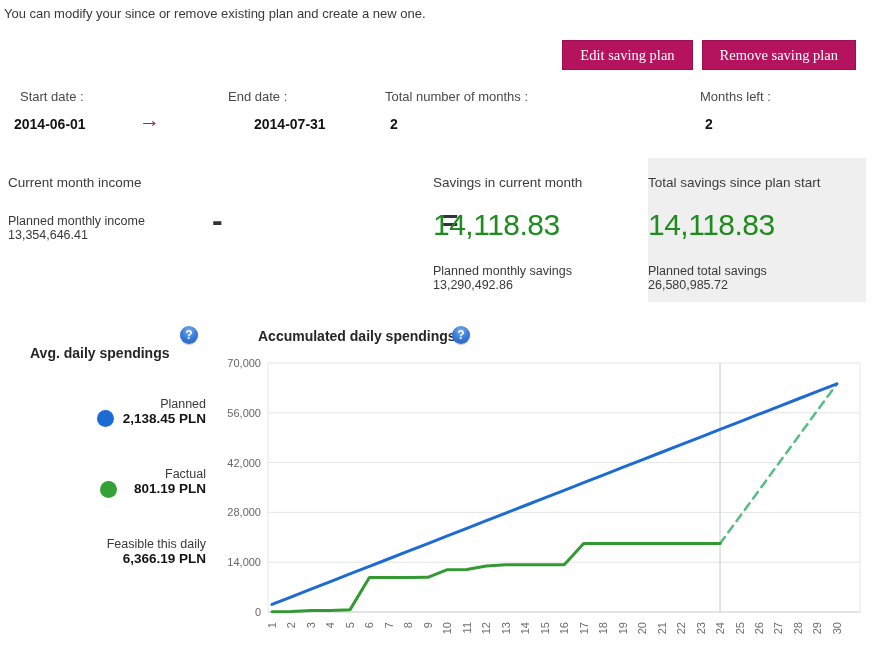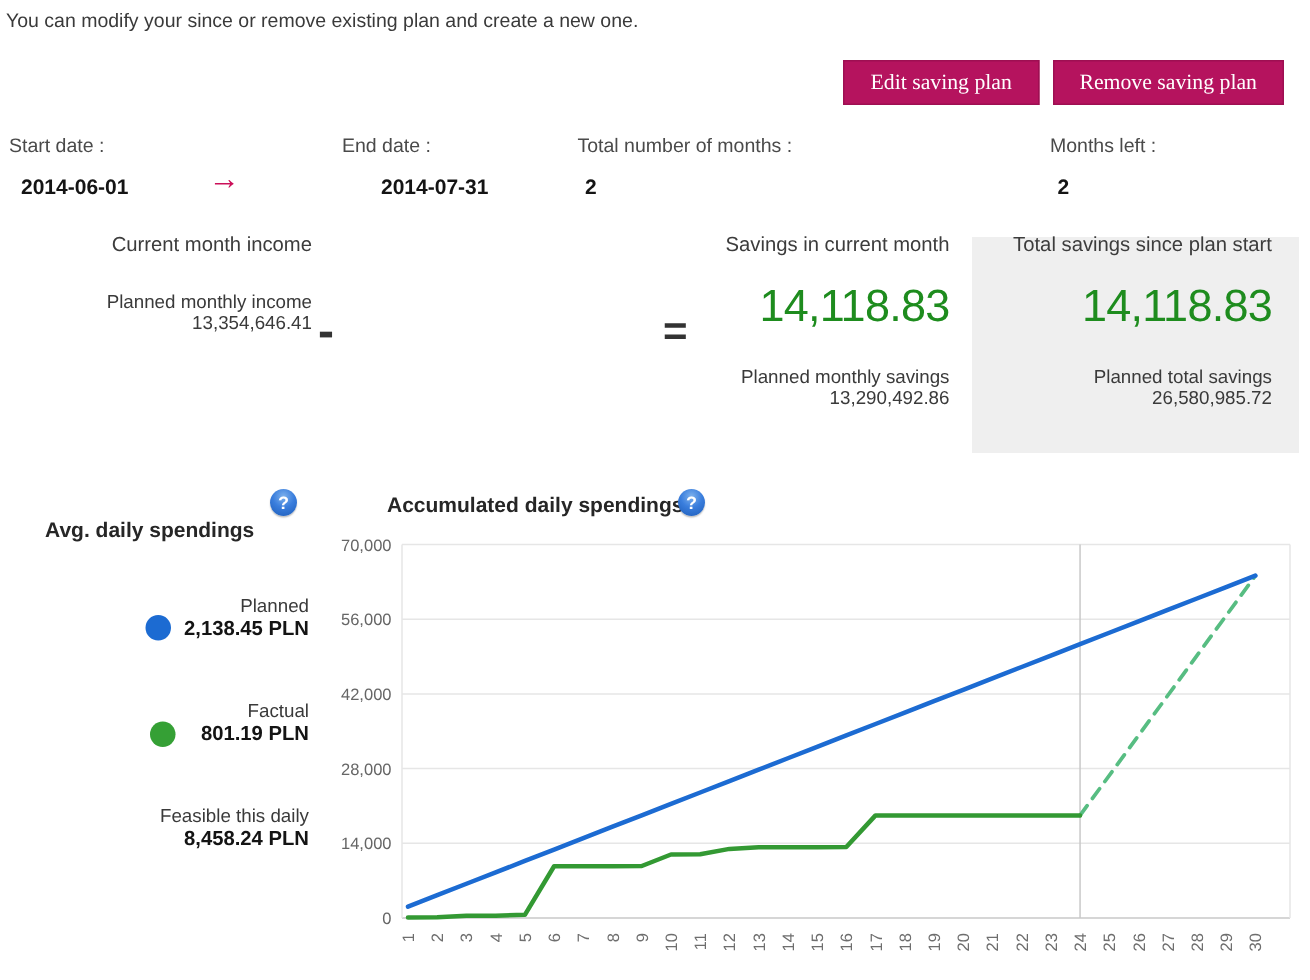--- a/index.html
+++ b/index.html
@@ -7,21 +7,21 @@
         font-family:"Liberation Sans","DejaVu Sans",sans-serif;color:#3a3a3a;}
   .abs{position:absolute;}
   .intro{left:4px;top:6px;font-size:13px;color:#3a3a3a;}
   .btn-row{right:17px;top:40px;display:flex;gap:9px;}
   .btn{background:#b5135e;border:1px solid #9e0f52;color:#fff;font-size:14.5px;
        font-family:Liberation Serif, serif;height:30px;padding:0 17px;cursor:pointer;}
   .info-label{font-size:13px;color:#4a4a4a;}
   .info-value{font-size:14px;font-weight:bold;color:#141414;}
   .date-arrow{font-size:21px;font-weight:bold;color:#cb1059;line-height:1;}
   .gray-box{left:648px;top:158px;width:218px;height:144px;background:#efefef;}
-  .sum-col{top:142px;height:144px;text-align:right;}
+  .sum-col{top:162px;height:144px;text-align:left;}
   .sum-label{padding-top:13px;font-size:13.5px;color:#3c3c3c;height:17px;}
   .sum-value{margin-top:16px;font-size:30px;line-height:34px;color:#1e8c1e;letter-spacing:-0.5px;}
   .sum-sub{margin-top:22px;font-size:12.5px;line-height:14px;color:#3a3a3a;}
   .op{font-weight:bold;color:#333;}
   .sec-title{font-size:14px;font-weight:bold;color:#262626;}
   .help{width:18px;height:18px;border-radius:50%;
         background:radial-gradient(circle at 50% 28%,#7db1ec 0%,#3a7edd 45%,#1d5cb8 100%);
         color:#fff;font-size:12px;font-weight:bold;text-align:center;line-height:18px;
         box-shadow:0 1px 1px rgba(0,0,0,0.25);cursor:pointer;}
   .leg-row{left:0;width:206px;text-align:right;}
@@ -35,21 +35,21 @@
 
 <div class="page">
 
   <div class="abs intro">You can modify your since or remove existing plan and create a new one.</div>
 
   <div class="abs btn-row">
     <button class="btn">Edit saving plan</button>
     <button class="btn">Remove saving plan</button>
   </div>
 
-  <div class="abs info-label" style="left:6px;top:89px;text-align:center;">Start date :</div>
+  <div class="abs info-label" style="left:20px;top:89px;text-align:center;">Start date :</div>
   <div class="abs info-value" style="left:14px;top:116px;">2014-06-01</div>
   <div class="abs date-arrow" style="left:139px;top:109px;">→</div>
   <div class="abs info-label" style="left:228px;top:89px;">End date :</div>
   <div class="abs info-value" style="left:219px;top:116px;margin-left:35px;">2014-07-31</div>
   <div class="abs info-label" style="left:385px;top:89px;">Total number of months :</div>
   <div class="abs info-value" style="left:390px;top:116px;">2</div>
   <div class="abs info-label" style="left:700px;top:89px;">Months left :</div>
   <div class="abs info-value" style="left:705px;top:116px;">2</div>
 
   <div class="abs gray-box"></div>
@@ -97,21 +97,21 @@
   <div class="abs dot" style="left: 97px; top: 410px; background: rgb(28, 107, 210);"></div>
 
   <div class="abs leg-row" style="top:467px;">
     <div class="leg-label">Factual</div>
     <div class="leg-value">801.19 PLN</div>
   </div>
   <div class="abs dot" style="left: 100px; top: 481px; background: rgb(53, 160, 53);"></div>
 
   <div class="abs leg-row" style="top:537px;">
     <div class="leg-label">Feasible this daily</div>
-    <div class="leg-value">8,458.24 PLN</div>
+    <div class="leg-value">6,366.19 PLN</div>
   </div>
 
   <svg id="chart-svg" class="abs" style="left:0;top:350px;" width="873" height="303" viewBox="0 0 873 303">
       <line x1="268" x2="860" y1="262" y2="262" stroke="#c9c9c9" stroke-width="1"></line>
       <text x="261" y="266" text-anchor="end" fill="#666" font-size="11">0</text>
       <line x1="268" x2="860" y1="212.2" y2="212.2" stroke="#e6e6e6" stroke-width="1"></line>
       <text x="261" y="216.2" text-anchor="end" fill="#666" font-size="11">14,000</text>
       <line x1="268" x2="860" y1="162.39999999999998" y2="162.39999999999998" stroke="#e6e6e6" stroke-width="1"></line>
       <text x="261" y="166.39999999999998" text-anchor="end" fill="#666" font-size="11">28,000</text>
       <line x1="268" x2="860" y1="112.6" y2="112.6" stroke="#e6e6e6" stroke-width="1"></line>

